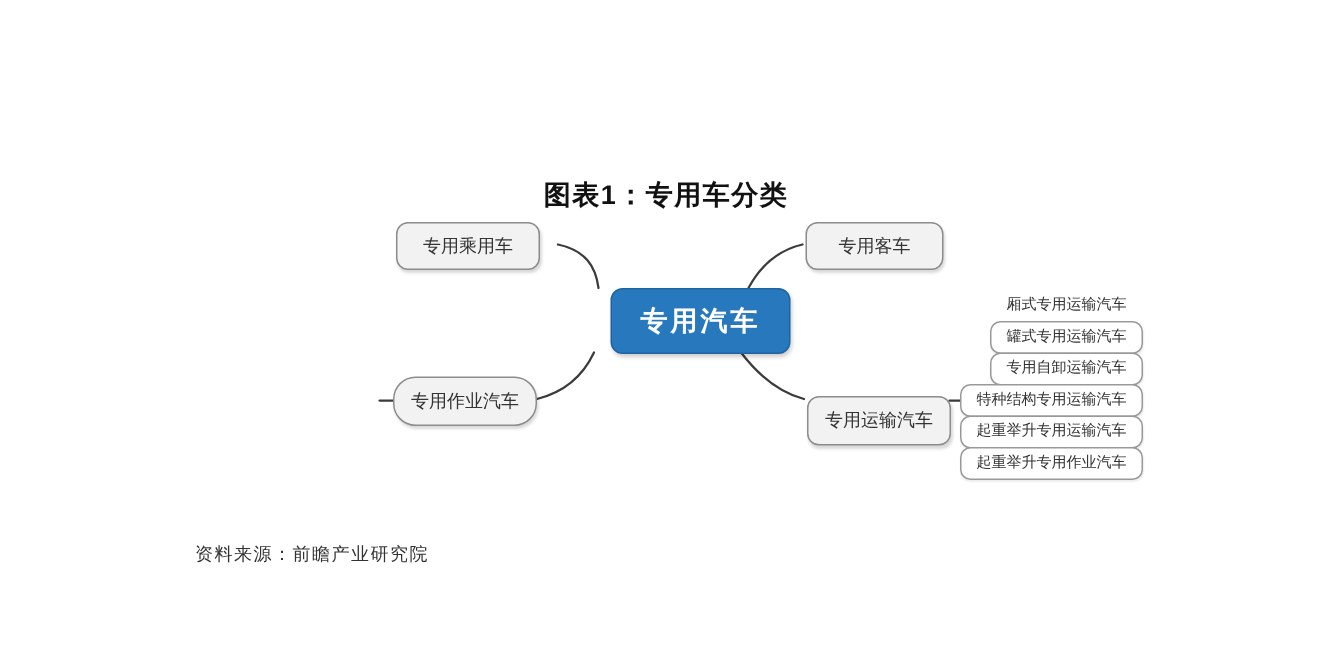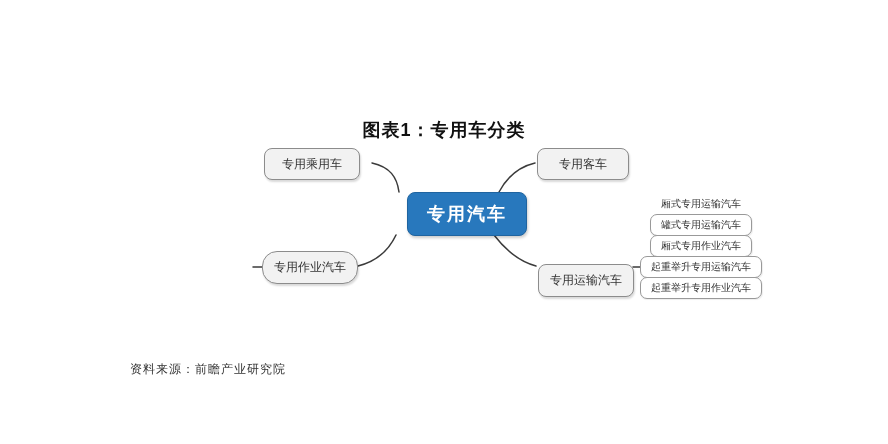--- a/index.html
+++ b/index.html
@@ -37,21 +37,21 @@
   }
   .n-passenger{left:264px;top:148px;width:94px;height:30px;}
   .n-bus{left:537px;top:148px;width:90px;height:30px;}
   .n-work{left:262px;top:251px;width:94px;height:31px;border-radius:15px;}
   .n-transport{left:538px;top:264px;width:94px;height:31px;}
   .stack{
     position:absolute;top:194px;
     display:flex;flex-direction:column;
   }
   .stack-left{right:635px;align-items:flex-end;}
-  .stack-right{left:640px;align-items:center;}
+  .stack-right{left:640px;align-items:flex-end;}
   .leaf{
     margin-top:-1px;
     border:1px solid #999;
     border-radius:7px;
     background:#fff;
     padding:3px 10px;
     font-size:10px;line-height:14px;color:#333;
     white-space:nowrap;
     box-shadow:0.5px 1px 1px rgba(0,0,0,.07);
     text-align:center;
@@ -96,20 +96,21 @@
     <span>专用作业汽车</span>
   </div>
   <div class="branch n-transport">
     <span>专用运输汽车</span>
   </div>
 
 
   <div class="stack stack-right">
     <div class="leaf no-box">厢式专用运输汽车</div>
     <div class="leaf">罐式专用运输汽车</div>
-    <div class="leaf">厢式专用作业汽车</div>
+    <div class="leaf">专用自卸运输汽车</div>
+    <div class="leaf">特种结构专用运输汽车</div>
     <div class="leaf">起重举升专用运输汽车</div>
     <div class="leaf">起重举升专用作业汽车</div>
   </div>
 
   <div class="source">资料来源：前瞻产业研究院</div>
 
 </div>
 
 </body></html>

